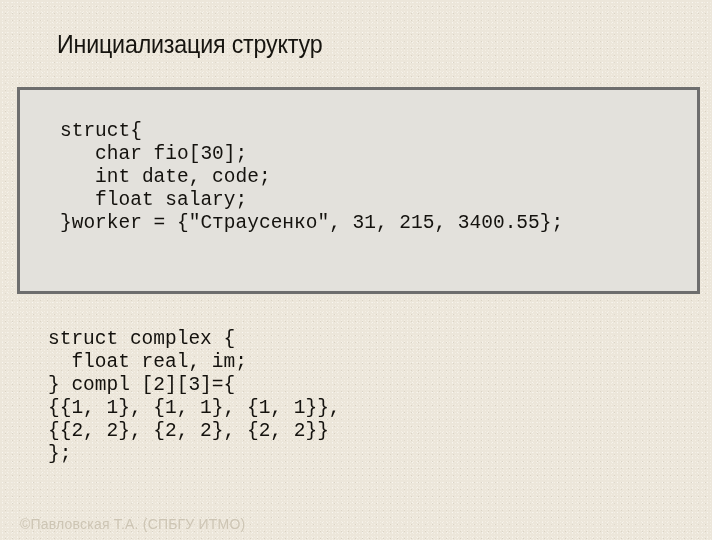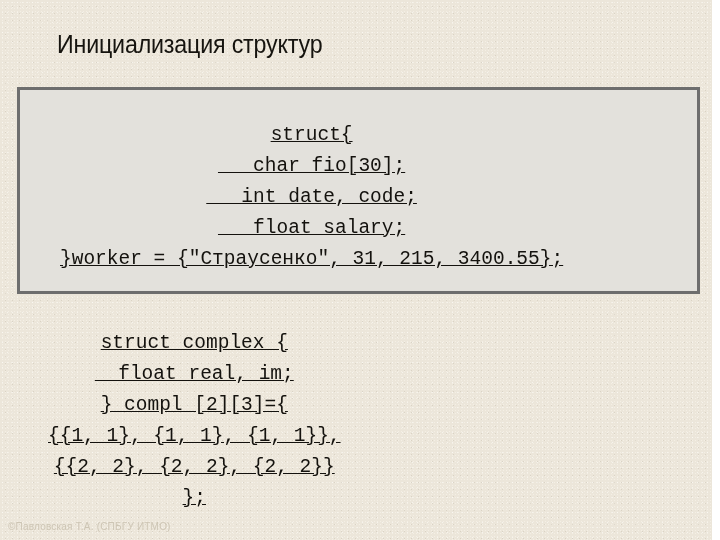--- a/index.html
+++ b/index.html
@@ -17,21 +17,20 @@
     position: relative;
     width: 712px;
     height: 540px;
     background-color: #ece6da;
     background-image:
       radial-gradient(rgba(255,255,255,0.55) 0.6px, transparent 0.7px),
       radial-gradient(rgba(175,165,148,0.30) 0.6px, transparent 0.7px),
       radial-gradient(rgba(255,252,245,0.40) 0.5px, transparent 0.6px);
     background-size: 5px 5px, 7px 7px, 3px 3px;
     background-position: 0 0, 2px 3px, 1px 1px;
-    text-align: center;
   }
 
   
   #slide-title {
     position: absolute;
     left: 57px;
     top: 30px;
     font-family: "Liberation Sans", sans-serif;
     font-size: 25px;
     font-weight: 400;
@@ -50,48 +49,47 @@
     width: 683px;
     height: 207px;
     box-sizing: border-box;
     border: 3px solid #6e6e6e;
     background-color: #e3e1dc;
   }
 
   .code-block {
     font-family: "Liberation Mono", "DejaVu Sans Mono", monospace;
     font-size: 19.5px;
-    line-height: 31px;
+    line-height: 23px;
     color: #14120e;
     white-space: pre;
     letter-spacing: 0px;
-    text-decoration: underline;
   }
 
   #code-box .code-block {
     position: absolute;
     left: 40px;
     top: 10px;
   }
 
   
   #code-plain {
     position: absolute;
     left: 36px;
     top: 308px;
     margin-left: 12px;
   }
 
   
   #footer {
     position: absolute;
-    left: 8px;
+    left: 20px;
     bottom: 8px;
     font-family: "Liberation Sans", sans-serif;
-    font-size: 10px;
+    font-size: 14px;
     color: #cdc5b4;
     white-space: nowrap;
     letter-spacing: 0.2px;
   }
 </style>
 </head>
 <body>
 
 <div id="slide">
 

